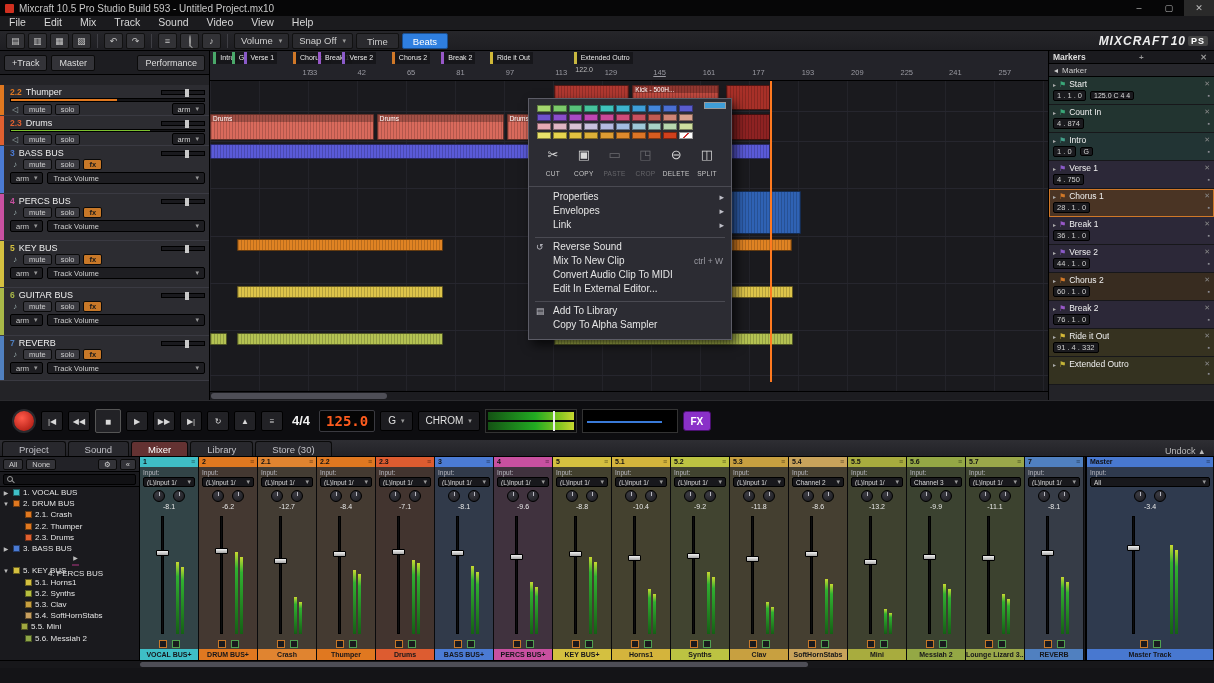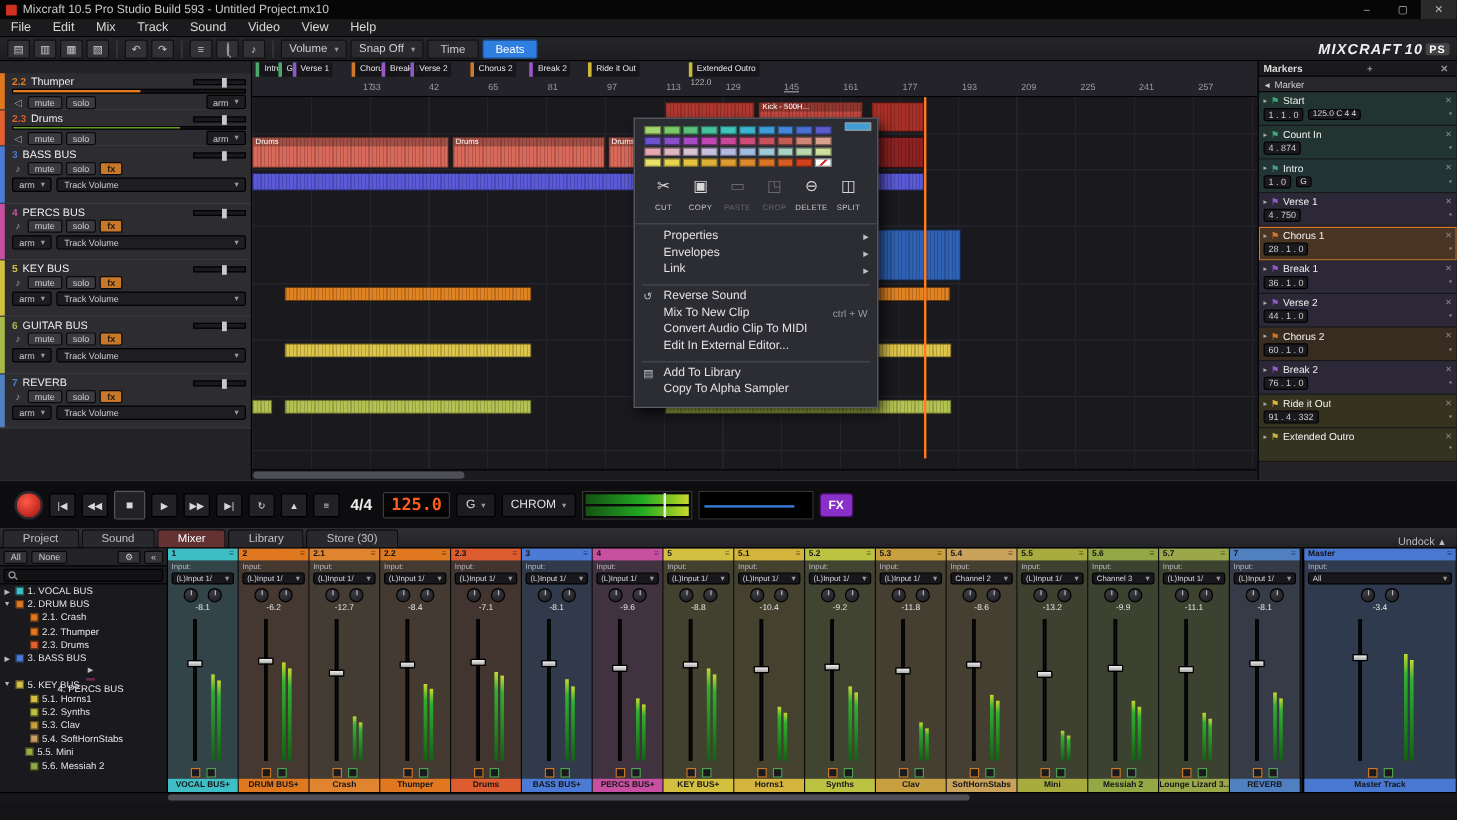--- a/index.html
+++ b/index.html
@@ -6,21 +6,21 @@
   html,body{width:1214px;height:683px;overflow:hidden;background:#101013;color:#ddd}
   #app{position:relative;width:1214px;height:683px;background:#141417}
   .ni{pointer-events:none}
   
   #titlebar{position:absolute;top:0;left:0;right:0;height:16px;background:#060607;display:flex;align-items:center;font-size:10px;color:#c8c8c8}
   #appicon{width:9px;height:9px;background:#d03020;margin:0 5px;border-radius:1px}
   .wbtns{margin-left:auto;display:flex;height:16px}
   .wbtns span{width:30px;text-align:center;font-size:9px;line-height:16px;color:#bbb}
   .wbtns .close{background:#2a2a2a}
   
-  #menubar{position:absolute;top:16px;left:0;right:0;height:15px;background:#1b1b1e;display:flex;align-items:center;border-bottom:1px solid #000}
+  #menubar{position:absolute;top:16px;left:0;right:0;height:15px;background:#1b1b1e;display:flex;align-items:flex-end;border-bottom:1px solid #000}
   .mitem{padding:0 9px;font-size:10.5px;color:#d8d8d8;line-height:15px}
   
   #toolbar{position:absolute;top:31px;left:0;right:0;height:20px;background:linear-gradient(#26262a,#1e1e22);display:flex;align-items:center;gap:3px;padding:0 6px;border-bottom:1px solid #000}
   .tbtn{width:19px;height:16px;background:#323236;border:1px solid #111;border-radius:2px;font-size:9px;line-height:15px;text-align:center;color:#c6c6c6}
   .tsep{width:1px;height:14px;background:#3e3e44;margin:0 3px}
   .tdrop{height:16px;background:#2a2a2e;border:1px solid #111;border-radius:2px;display:flex;align-items:center;gap:6px;padding:0 6px;font-size:9.5px;color:#d0d0d0}
   .car{font-size:7px;color:#999}
   .modebtn{height:16px;padding:0 10px;border-radius:2px;font-size:9.5px;line-height:15px;color:#ccc;background:#2a2a2e;border:1px solid #111}
   .modebtn.on{background:#2f7fe0;color:#fff;border-color:#1a4f90}
   #logo{margin-left:auto;display:flex;align-items:center;gap:2px;font-style:italic;font-weight:bold;letter-spacing:1px}
@@ -221,20 +221,26 @@
     <div id="logo">
       <span class="lmain">MIXCRAFT</span>
       <span class="l10">10</span>
       <span class="lps">PS</span>
     </div>
   </div>
 
   <div id="main">
 
     <div id="trackpanel">
+      <div id="tphead">
+        <span class="tpbtn">+Track</span>
+        <span class="tpbtn">Master</span>
+        <span class="sp"></span>
+        <span class="tpbtn">Performance</span>
+      </div>
       <div id="tracks">
 
           <div class="t" style="height: 31px; --a: #e07820;">
             <div class="t-r1">
               <span class="t-num">2.2</span>
               <span class="t-name">Thumper</span>
               <span class="hslider">
                 <i></i>
               </span>
             </div>

